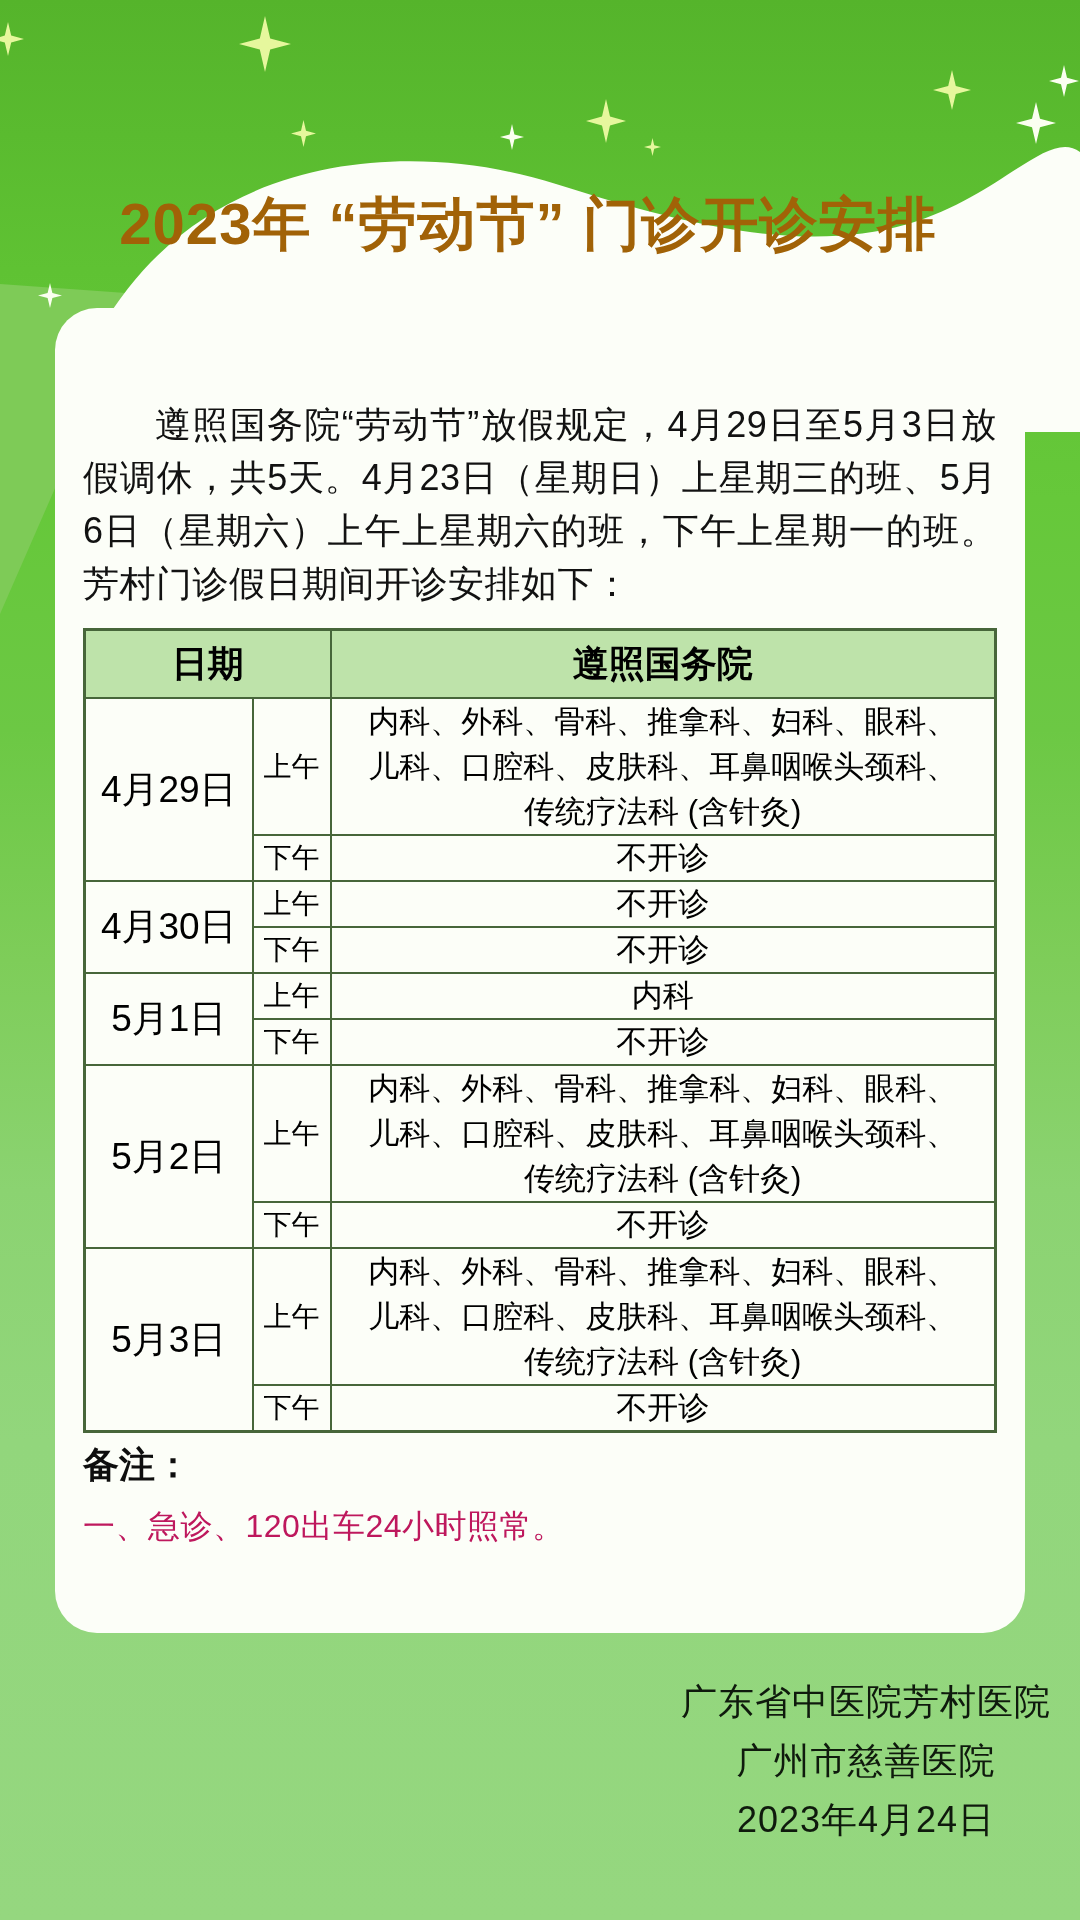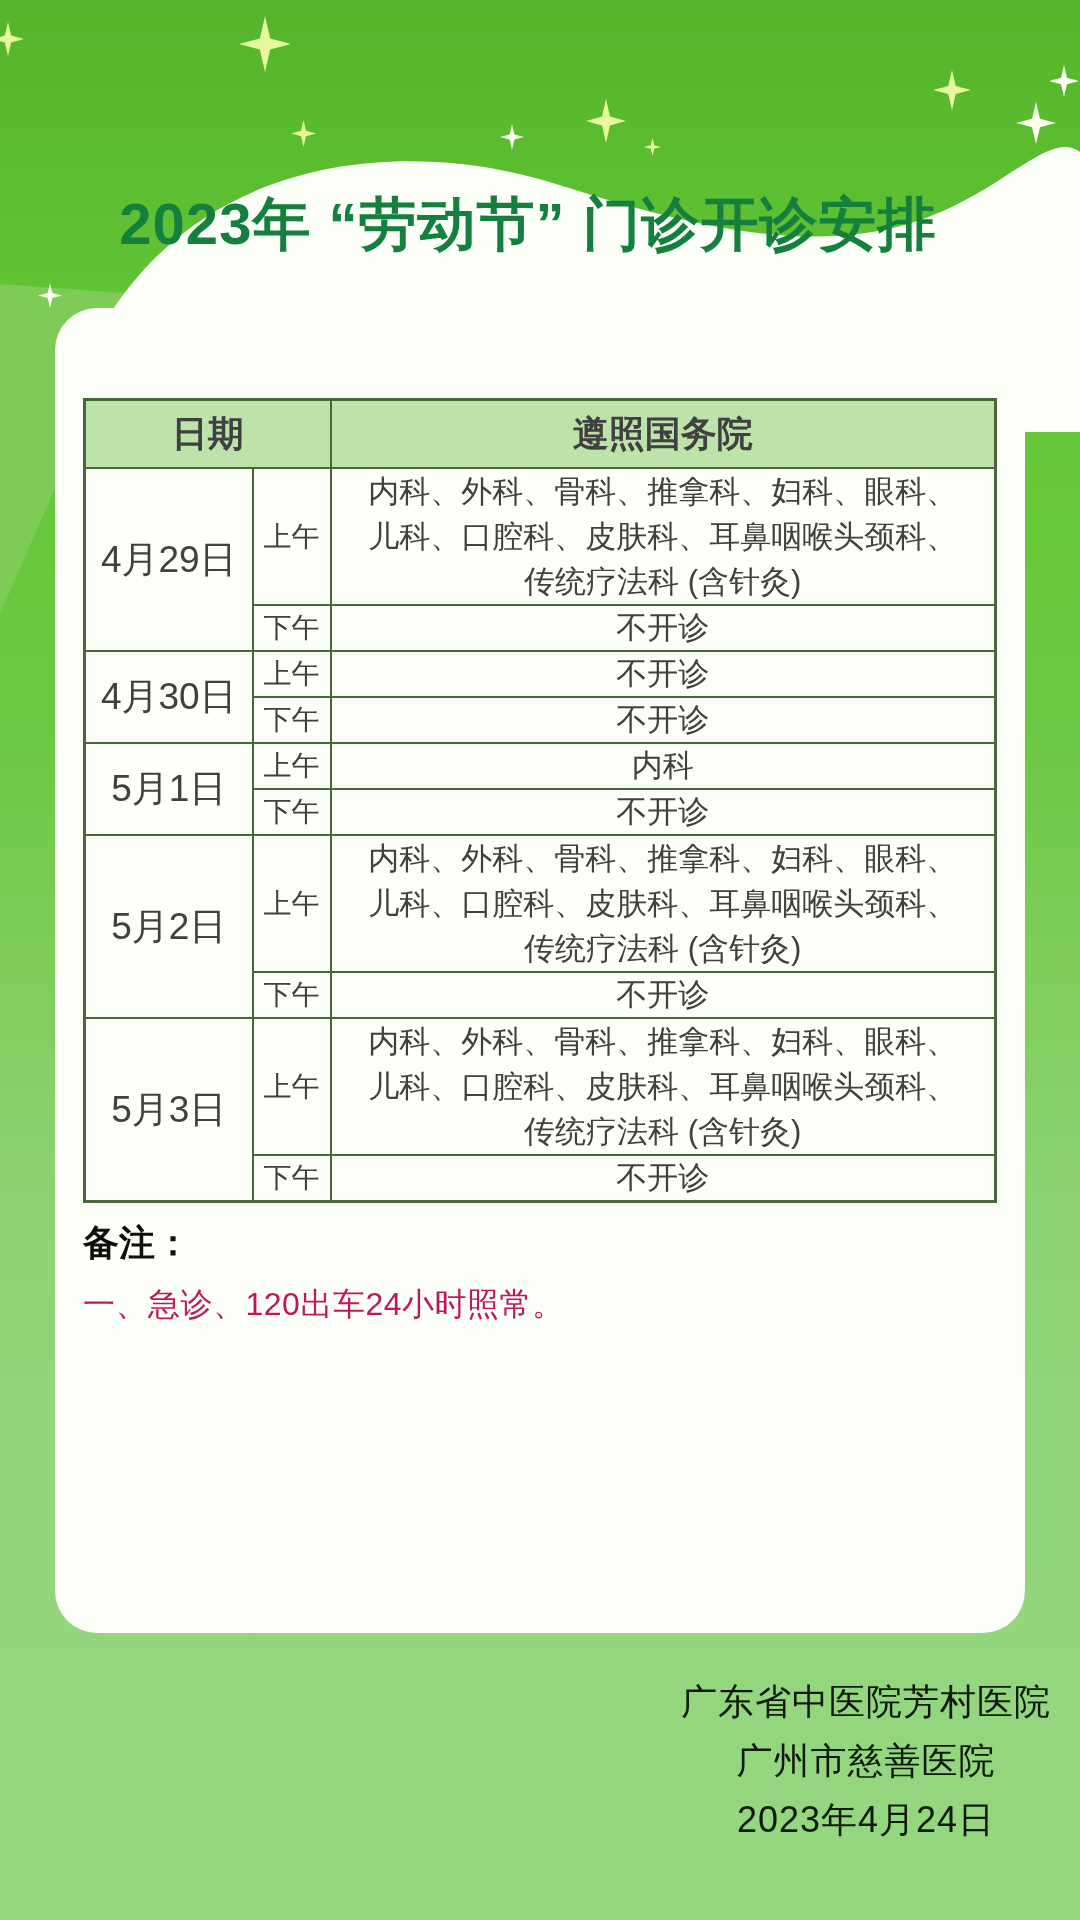--- a/index.html
+++ b/index.html
@@ -19,21 +19,21 @@
     position:absolute; left:0; top:284px; width:140px; height:330px; z-index:4;
     background:#7ecb57;
     clip-path:polygon(0 0, 100% 3%, 0 100%);
   }
   
   .blob{position:absolute; left:0; top:0; z-index:5;}
   .title{
     position:absolute; left:0; top:186px; width:1056px; z-index:7;
     margin:0; text-align:center;
     font-size:58px; font-weight:800; letter-spacing:1px;
-    color:#15803d;
+    color:#a16207;
   }
   .star{position:absolute; z-index:6;
     clip-path:polygon(50% 0%,60% 40%,100% 50%,60% 60%,50% 100%,40% 60%,0% 50%,40% 40%);}
   .star.lime{background:#e6f79d;}
   .star.white{background:#fbfff0;}
 
   .card{
     position:absolute; left:55px; top:308px; width:970px; height:1325px; z-index:5;
     background:#fcfef8; border-radius:42px;
     box-sizing:border-box; padding:90px 28px 0 28px;
@@ -42,33 +42,33 @@
     margin:0 0 18px 0;
     font-size:36px; line-height:53px; letter-spacing:0.5px;
     text-align:justify; text-indent:2em; color:#121212;
   }
   table.schedule{
     width:100%; border-collapse:collapse; table-layout:fixed;
     border:3px solid #47663a;
   }
   table.schedule th, table.schedule td{
     border:2px solid #47663a; text-align:center; vertical-align:middle;
-    color:#404040;
+    color:#000000;
   }
   table.schedule th{
     background:#bee3aa; font-size:36px; font-weight:700; height:64px;
   }
   col.c-date{width:168px;} col.c-period{width:78px;}
   td.date{font-size:37px;}
   td.period{font-size:28px; height:40px;}
   td.dept{font-size:31px;}
   td.dept.big{line-height:45px; padding:0 26px;}
   td.dept.small{height:40px;}
 
-  .notes{margin-top:16px;}
+  .notes{margin-top:8px;}
   .notes-heading{font-size:36px; font-weight:800; margin:0 0 10px 0; color:#0e0e0e;}
   .note{font-size:32px; line-height:52px; margin:0; color:#be185d; letter-spacing:0.5px;}
 
   .footer{
     position:absolute; left:626px; top:1672px; width:480px; z-index:3;
     text-align:center; font-size:36px; line-height:59px; color:#0f1a0d;
     letter-spacing:1px;
   }
 </style>
 </head>
@@ -94,20 +94,21 @@
              C 805 254 688 226 556 184
              C 418 140 206 146 100 330
              C 78 370 68 402 56 432 Z" fill="#fcfef8"></path>
   </svg>
 
   <div class="wedge"></div>
 
   <h1 class="title">2023年 “劳动节” 门诊开诊安排</h1>
 
   <div class="card">
+    <p class="intro">遵照国务院“劳动节”放假规定，4月29日至5月3日放假调休，共5天。4月23日（星期日）上星期三的班、5月6日（星期六）上午上星期六的班，下午上星期一的班。芳村门诊假日期间开诊安排如下：</p>
 
     <table class="schedule">
       <colgroup>
           <col class="c-date">
           <col class="c-period">
           <col>
         </colgroup>
       <thead>
         <tr>
           <th colspan="2">日期</th>

